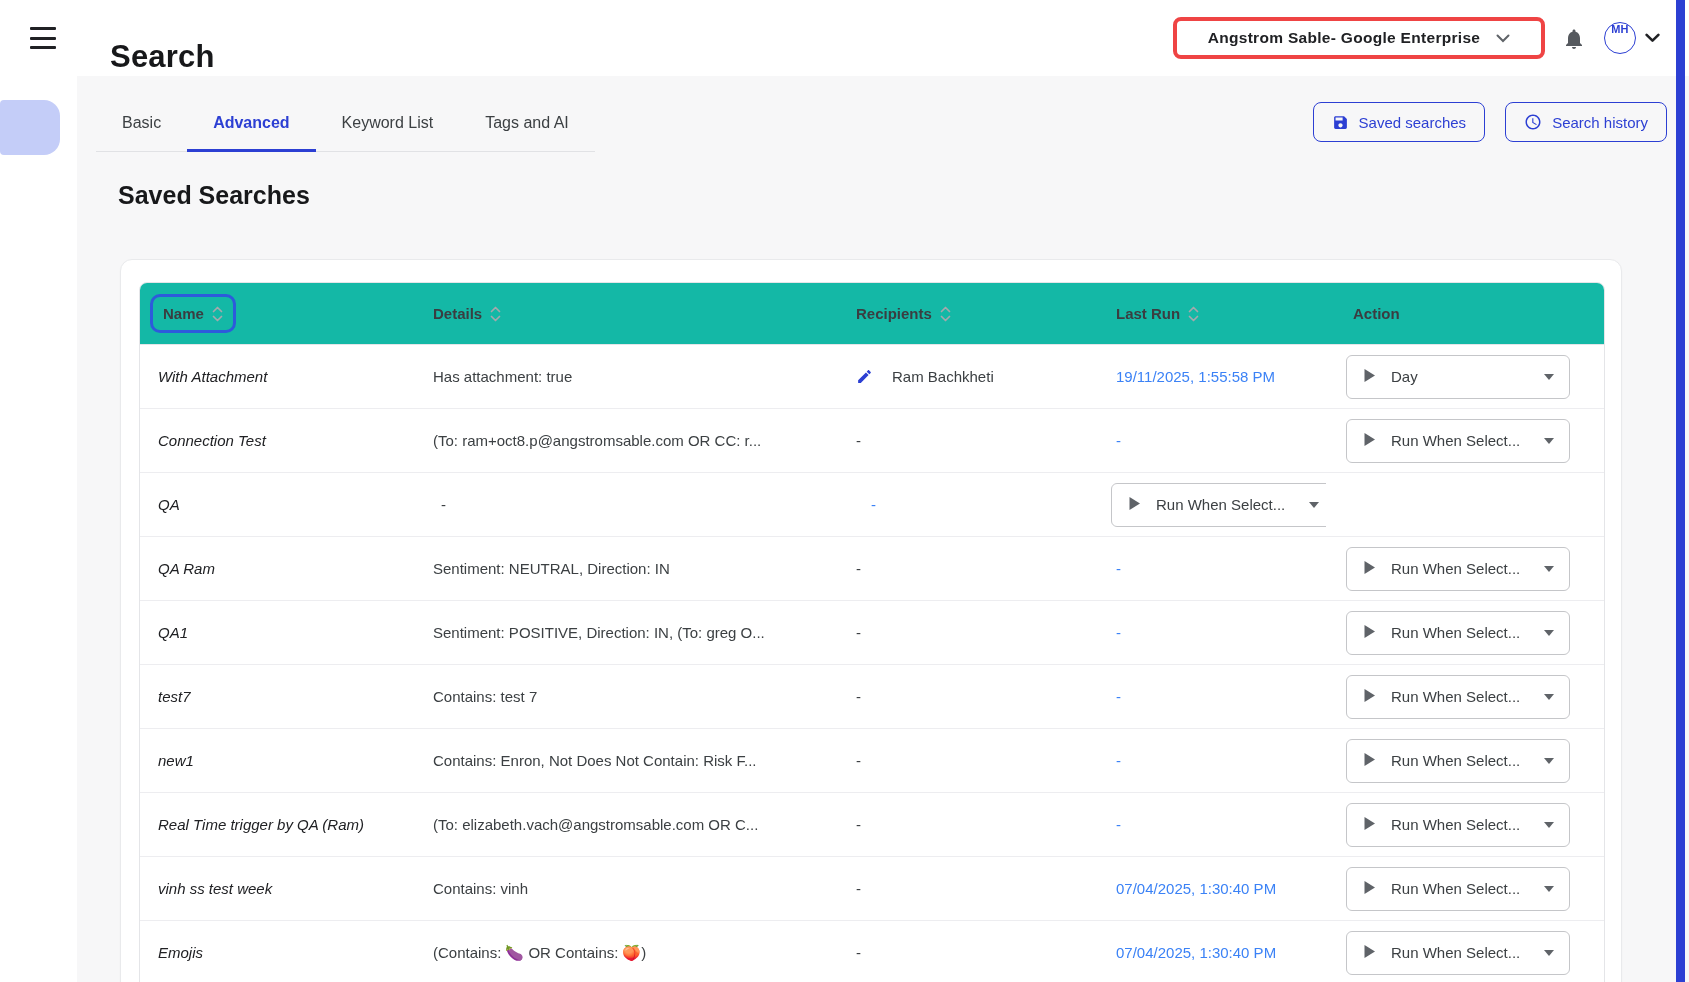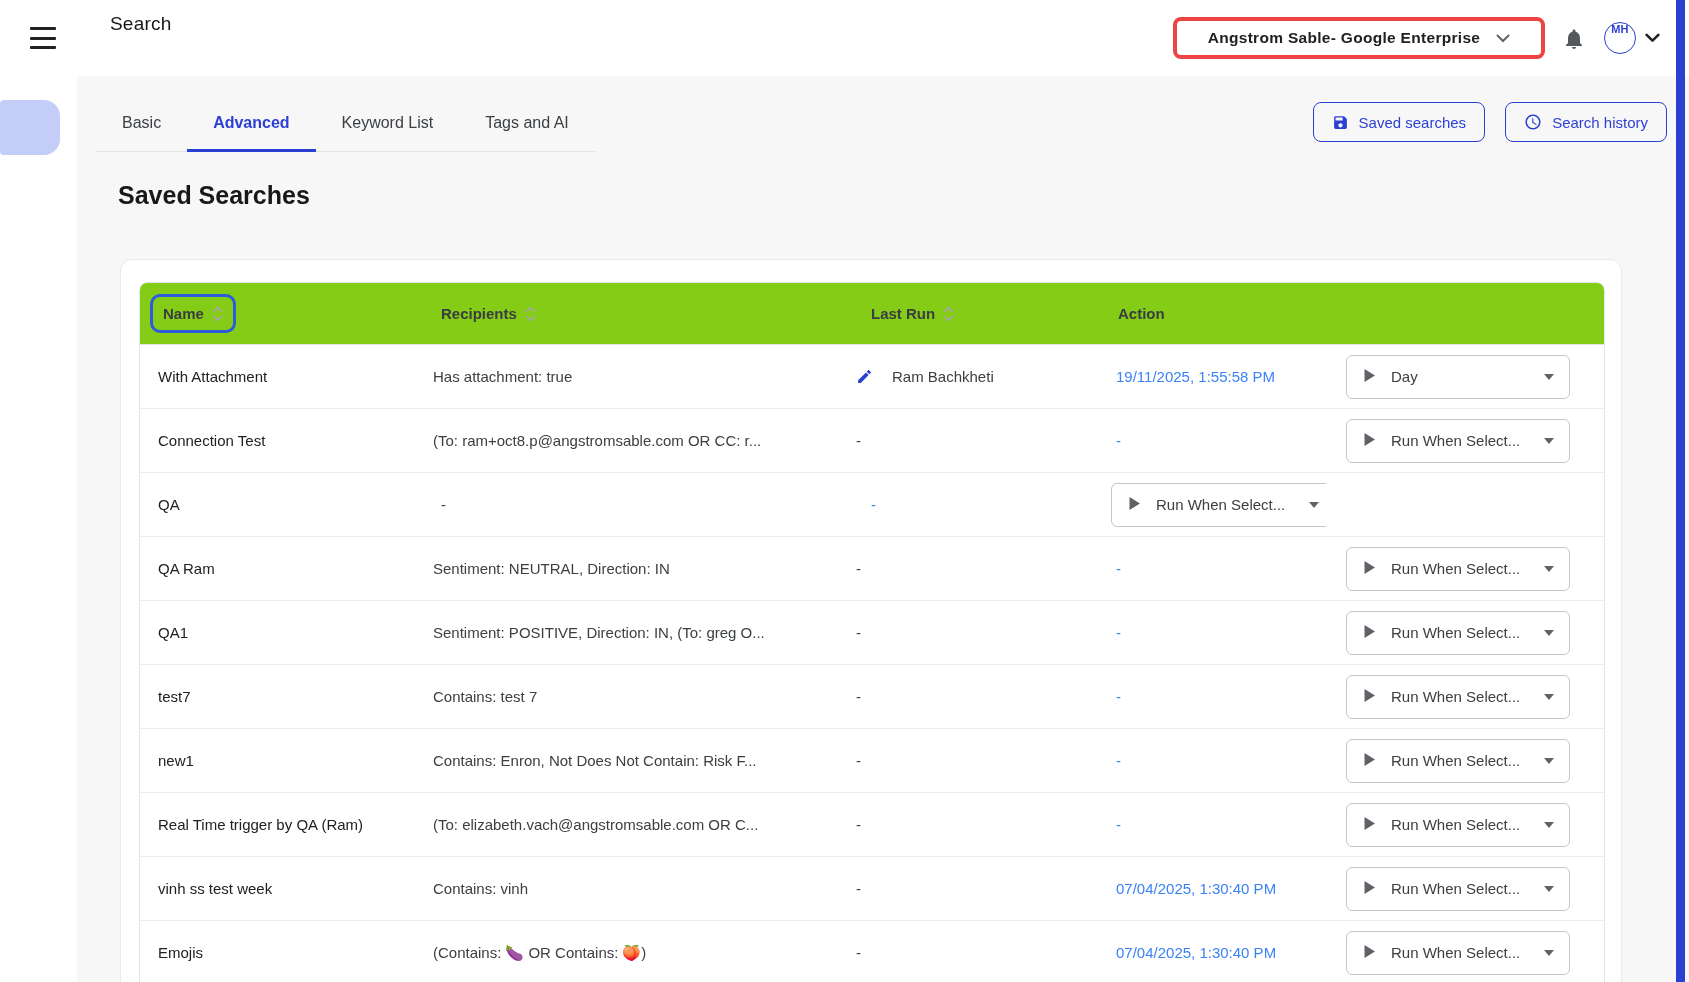--- a/index.html
+++ b/index.html
@@ -12,21 +12,21 @@
     --pagebg:#f7f7f8;
   }
   *{box-sizing:border-box;margin:0;padding:0;font-family:"Liberation Sans",sans-serif;}
   html,body{width:1689px;height:982px;overflow:hidden;}
   body{position:relative;background:var(--pagebg);color:var(--ink);}
 
   
   .topbar{position:absolute;left:0;top:0;width:1689px;height:76px;background:#fff;z-index:5;}
   .hamburger{position:absolute;left:30px;top:27px;width:26px;height:22px;display:flex;flex-direction:column;justify-content:space-between;cursor:pointer;}
   .hamburger span{display:block;height:3px;border-radius:1px;background:#202124;}
-  .app-title{position:absolute;left:110px;top:13px;font-size:19px;font-weight:400;letter-spacing:.2px;color:#17181a;}
+  .app-title{position:absolute;left:110px;top:39px;font-size:31px;font-weight:700;letter-spacing:.2px;color:#17181a;}
   .org-select{position:absolute;left:1173px;top:17px;width:372px;height:42px;border:4px solid #ef4444;border-radius:8px;background:#fff;display:flex;align-items:center;justify-content:center;gap:16px;cursor:pointer;}
   .org-select .org-label{font-size:15.5px;font-weight:600;letter-spacing:.3px;color:#202124;white-space:nowrap;}
   .iconbtn{position:absolute;background:none;border:none;cursor:pointer;display:flex;align-items:center;justify-content:center;}
   .bell{left:1560px;top:26px;width:28px;height:26px;}
   .avatar{position:absolute;left:1604px;top:22px;width:32px;height:32px;border:1.5px solid var(--accent);border-radius:50%;display:flex;align-items:flex-start;justify-content:center;font-size:11px;font-weight:700;color:var(--accent);background:#fff;cursor:pointer;letter-spacing:.3px;}
   .user-caret{left:1643px;top:30px;width:18px;height:16px;}
 
   
   .sidebar{position:absolute;left:0;top:76px;width:77px;height:906px;background:#fff;z-index:4;}
   .side-pill{position:absolute;left:0;top:24px;width:60px;height:55px;background:#c4cdf8;border-radius:4px 16px 16px 4px;cursor:pointer;}
@@ -40,37 +40,37 @@
 
   .top-actions{position:absolute;right:22px;top:26px;display:flex;gap:20px;}
   .outline-btn{height:40px;display:flex;align-items:center;gap:10px;padding:0 18px;border:1px solid var(--accent);border-radius:8px;background:transparent;color:var(--accent);font-size:15px;font-weight:500;cursor:pointer;}
 
   .page-heading{position:absolute;left:41px;top:105px;font-size:25px;font-weight:700;color:#17181a;}
 
   .card{position:absolute;left:43px;top:183px;width:1502px;height:820px;background:#fff;border:1px solid #e9eaec;border-radius:12px;box-shadow:0 1px 2px rgba(0,0,0,.03);}
   .tablebox{position:absolute;left:18px;top:22px;width:1466px;height:778px;border:1px solid var(--line);border-radius:8px 8px 0 0;overflow:hidden;background:#fff;}
 
   .trow{display:grid;grid-template-columns:291px 415px 245px 235px 280px;align-items:center;}
-  .thead{height:62px;background:#84cc16;border-bottom:1px solid var(--line);}
+  .thead{height:62px;background:#14b8a6;border-bottom:1px solid var(--line);}
   .tbody .trow{height:64px;border-bottom:1px solid #ededf0;background:#fff;}
 
   .hcell{display:flex;align-items:center;font-size:15px;font-weight:600;color:#3a3d41;}
   .hcell .hdr-box{display:inline-flex;align-items:center;gap:8px;padding:8px 10px;border:3px solid transparent;border-radius:10px;cursor:pointer;}
   .hcell .hdr-box.focused{border-color:var(--focus);}
   .hcell.c0{padding-left:10px;}
   .hcell.c1{padding-left:2px;}
   .hcell.c2{padding-left:10px;}
   .hcell.c3{padding-left:25px;}
   .hcell.c4{padding-left:27px;}
   .hcell.c1 .hdr-box,.hcell.c2 .hdr-box,.hcell.c3 .hdr-box,.hcell.c4 .hdr-box{padding:0;border:none;gap:8px;}
 
   .sort-icon{display:inline-flex;flex-direction:column;line-height:0;}
 
   .cell{font-size:15px;color:var(--ink2);white-space:nowrap;overflow:hidden;}
-  .cell.name{padding-left:18px;}
+  .cell.name{padding-left:18px;font-style:italic;}
   .cell.name a{color:#202124;text-decoration:underline;text-underline-offset:3px;cursor:pointer;}
   .cell.details{padding-left:2px;}
   .cell.recipients{padding-left:10px;display:flex;align-items:center;gap:19px;text-align:center;}
   .cell.lastrun{padding-left:25px;color:#3b82f6;}
   .cell.action{padding-left:20px;}
 
   .action-btn{width:224px;height:44px;border:1px solid #c5c6c9;border-radius:6px;background:#fff;display:flex;align-items:center;padding:0 14px 0 16px;cursor:pointer;}
   .action-btn .play{flex:0 0 auto;}
   .action-btn .action-label{margin-left:15px;font-size:15px;color:#3c4043;white-space:nowrap;overflow:hidden;text-overflow:ellipsis;}
   .action-btn .caret{margin-left:auto;flex:0 0 auto;}
@@ -160,20 +160,33 @@
       <span class="sort-icon">
         <svg width="11" height="7" viewBox="0 0 11 7">
                   <path d="M1.5 5.5 L5.5 1.5 L9.5 5.5" fill="none" stroke="#a6a8ac" stroke-width="1.7" stroke-linecap="round" stroke-linejoin="round"></path>
                 </svg>
         <svg width="11" height="7" viewBox="0 0 11 7" style="margin-top:2px;">
                   <path d="M1.5 1.5 L5.5 5.5 L9.5 1.5" fill="none" stroke="#a6a8ac" stroke-width="1.7" stroke-linecap="round" stroke-linejoin="round"></path>
                 </svg>
       </span>
     </span>
   </div>
+          <div class="hcell c1">
+    <span class="hdr-box">
+      <span class="hdr-label">Details</span>
+      <span class="sort-icon">
+        <svg width="11" height="7" viewBox="0 0 11 7">
+                  <path d="M1.5 5.5 L5.5 1.5 L9.5 5.5" fill="none" stroke="#a6a8ac" stroke-width="1.7" stroke-linecap="round" stroke-linejoin="round"></path>
+                </svg>
+        <svg width="11" height="7" viewBox="0 0 11 7" style="margin-top:2px;">
+                  <path d="M1.5 1.5 L5.5 5.5 L9.5 1.5" fill="none" stroke="#a6a8ac" stroke-width="1.7" stroke-linecap="round" stroke-linejoin="round"></path>
+                </svg>
+      </span>
+    </span>
+  </div>
           <div class="hcell c2">
     <span class="hdr-box">
       <span class="hdr-label">Recipients</span>
       <span class="sort-icon">
         <svg width="11" height="7" viewBox="0 0 11 7">
                   <path d="M1.5 5.5 L5.5 1.5 L9.5 5.5" fill="none" stroke="#a6a8ac" stroke-width="1.7" stroke-linecap="round" stroke-linejoin="round"></path>
                 </svg>
         <svg width="11" height="7" viewBox="0 0 11 7" style="margin-top:2px;">
                   <path d="M1.5 1.5 L5.5 5.5 L9.5 1.5" fill="none" stroke="#a6a8ac" stroke-width="1.7" stroke-linecap="round" stroke-linejoin="round"></path>
                 </svg>

